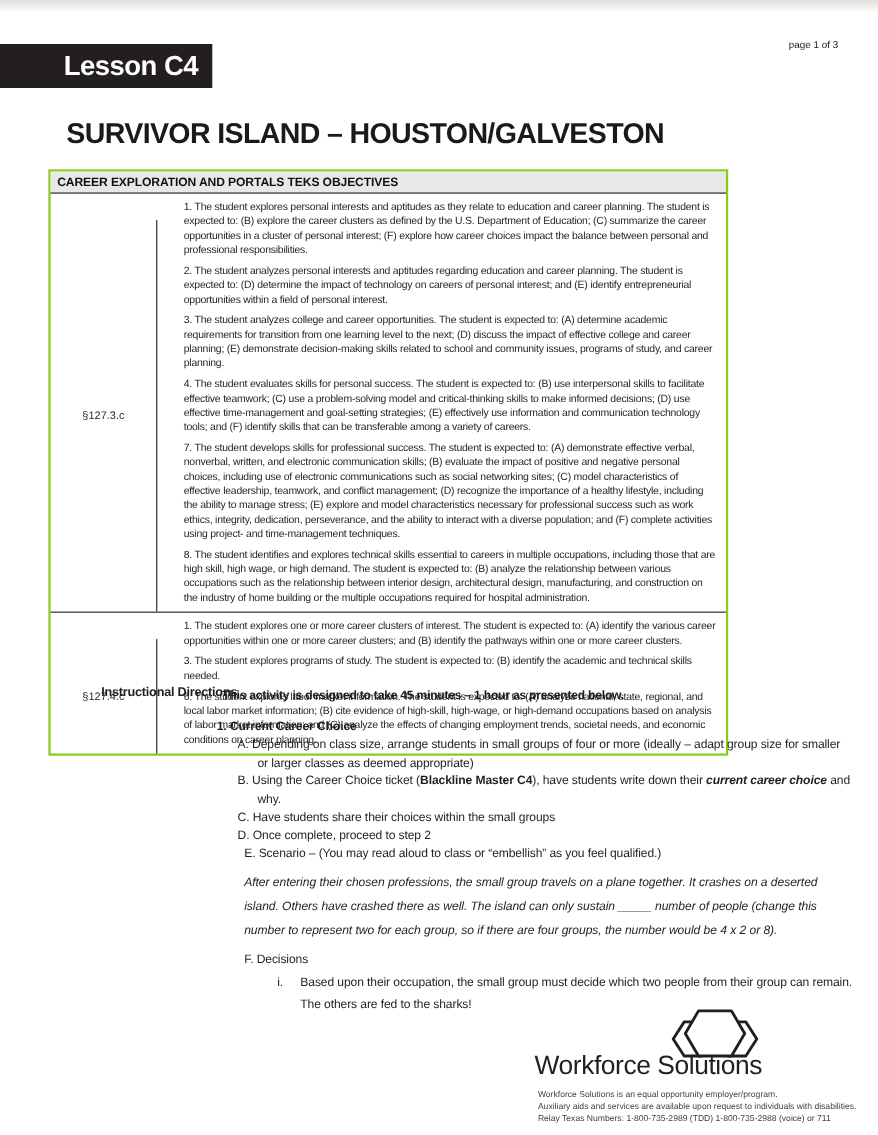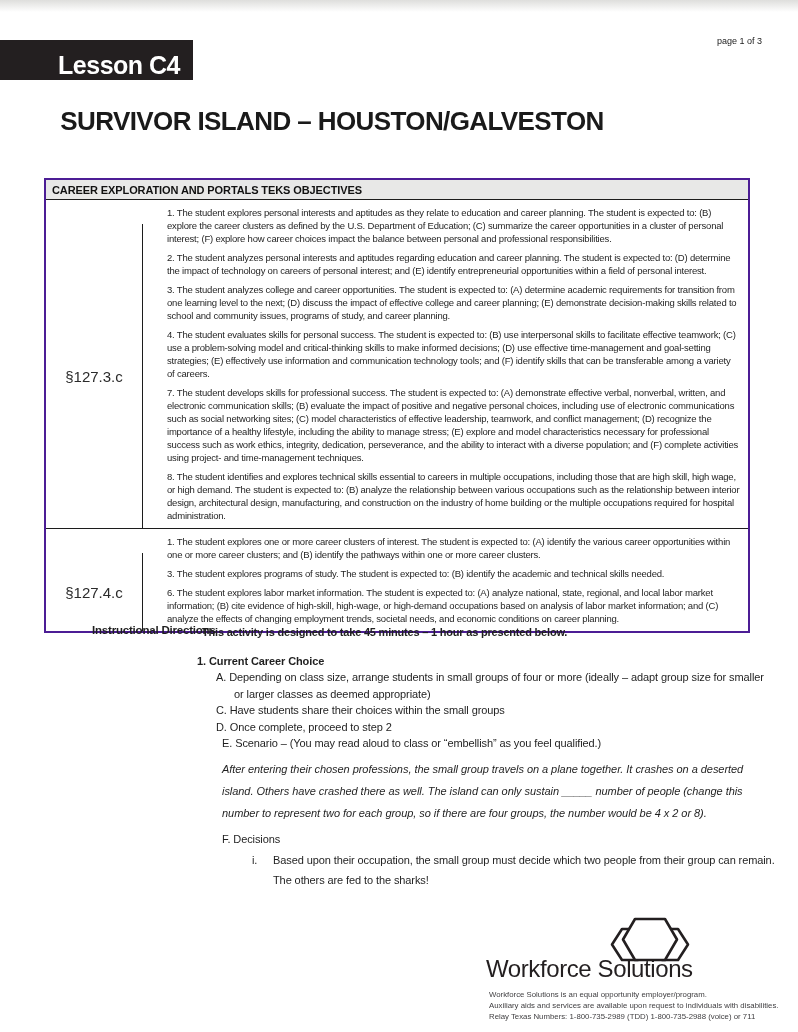--- a/index.html
+++ b/index.html
@@ -5,42 +5,42 @@
   html,body{margin:0;padding:0;}
   body{
     width:798px;height:1032px;position:relative;background:#ffffff;
     font-family:"Liberation Sans", sans-serif;color:#1f1f1f;overflow:hidden;
   }
   .top-fade{position:absolute;top:0;left:0;width:798px;height:12px;
     background:linear-gradient(#dededc,#ffffff);}
   .page-indicator{position:absolute;top:36px;right:36px;font-size:9px;color:#222;}
   .lesson-badge{
     position:absolute;top:40px;left:0;width:193px;height:40px;background:#231f20;
-    color:#fff;display:flex;align-items:flex-end;justify-content:flex-end;
+    color:#fff;display:flex;align-items:center;justify-content:flex-end;
     padding-right:13px;box-sizing:border-box;font-size:25px;font-weight:bold;letter-spacing:-0.5px;
   }
   .doc-title{
     position:absolute;top:106px;left:0;width:664px;text-align:center;
     font-size:26px;font-weight:bold;letter-spacing:-0.6px;color:#1a1a1a;
   }
   
   .teks-table{
-    position:absolute;top:178px;left:44px;width:706px;box-sizing:border-box;
-    border:2px solid #4c1d95;
+    position:absolute;top:154px;left:44px;width:618px;box-sizing:border-box;
+    border:2px solid #84cc16;
   }
   .teks-header{
     background:#e8e8e7;border-bottom:1.5px solid #1c1c1c;
     font-weight:bold;font-size:11px;letter-spacing:-0.1px;
     padding:4px 6px 3px 6px;color:#111;
   }
   .teks-row{display:flex;border-bottom:1.5px solid #1c1c1c;}
   .teks-row:last-child{border-bottom:none;}
   .teks-code{
     flex:0 0 96px;border-right:1px solid #1c1c1c;display:flex;align-items:center;
-    justify-content:center;font-size:15px;color:#2b2b2b;margin-top:24px;
+    justify-content:center;font-size:10px;color:#2b2b2b;margin-top:24px;
   }
   .teks-cell{flex:1;padding:4px 8px 4px 8px;}
   .cell-par{
     font-size:9.5px;line-height:13px;letter-spacing:-0.2px;margin:2px 0 6px 16px;color:#1f1f1f;
   }
   .cell-par:last-child{margin-bottom:2px;}
   
   .dir-label{position:absolute;top:624px;left:56px;font-size:11.5px;font-weight:bold;letter-spacing:-0.2px;padding-left:36px;}
   .dir-content{position:absolute;top:624px;left:197px;width:578px;font-size:11px;line-height:16.5px;letter-spacing:-0.1px;}
   .dir-intro{font-weight:bold;margin:0 0 12px 5px;letter-spacing:-0.2px;}
@@ -102,20 +102,21 @@
   </div>
 </div>
 
 <div class="dir-label">Instructional Directions</div>
 
 <div class="dir-content">
   <p class="dir-intro">This activity is designed to take 45 minutes – 1 hour as presented below.</p>
 
   <div class="lvl1">1. Current Career Choice</div>
   <div class="lvl2">A. Depending on class size, arrange students in small groups of four or more (ideally – adapt group size for smaller or larger classes as deemed appropriate)</div>
+  <div class="lvl2"><span>B. Using the Career Choice ticket (</span><span class="bold">Blackline Master C4</span><span>), have students write down their </span><span class="bold" style="font-style:italic;">current career choice</span><span> and why.</span></div>
   <div class="lvl2">C. Have students share their choices within the small groups</div>
   <div class="lvl2">D. Once complete, proceed to step 2</div>
 
   <div class="lvl2b">E. Scenario – (You may read aloud to class or “embellish” as you feel qualified.)</div>
 
   <div class="scenario">After entering their chosen professions, the small group travels on a plane together. It crashes on a deserted island. Others have crashed there as well. The island can only sustain _____ number of people (change this number to represent two for each group, so if there are four groups, the number would be 4 x 2 or 8).</div>
 
   <div class="lvl2b">F. Decisions</div>
   <div class="sub-i">
     <span class="marker">i.</span>

